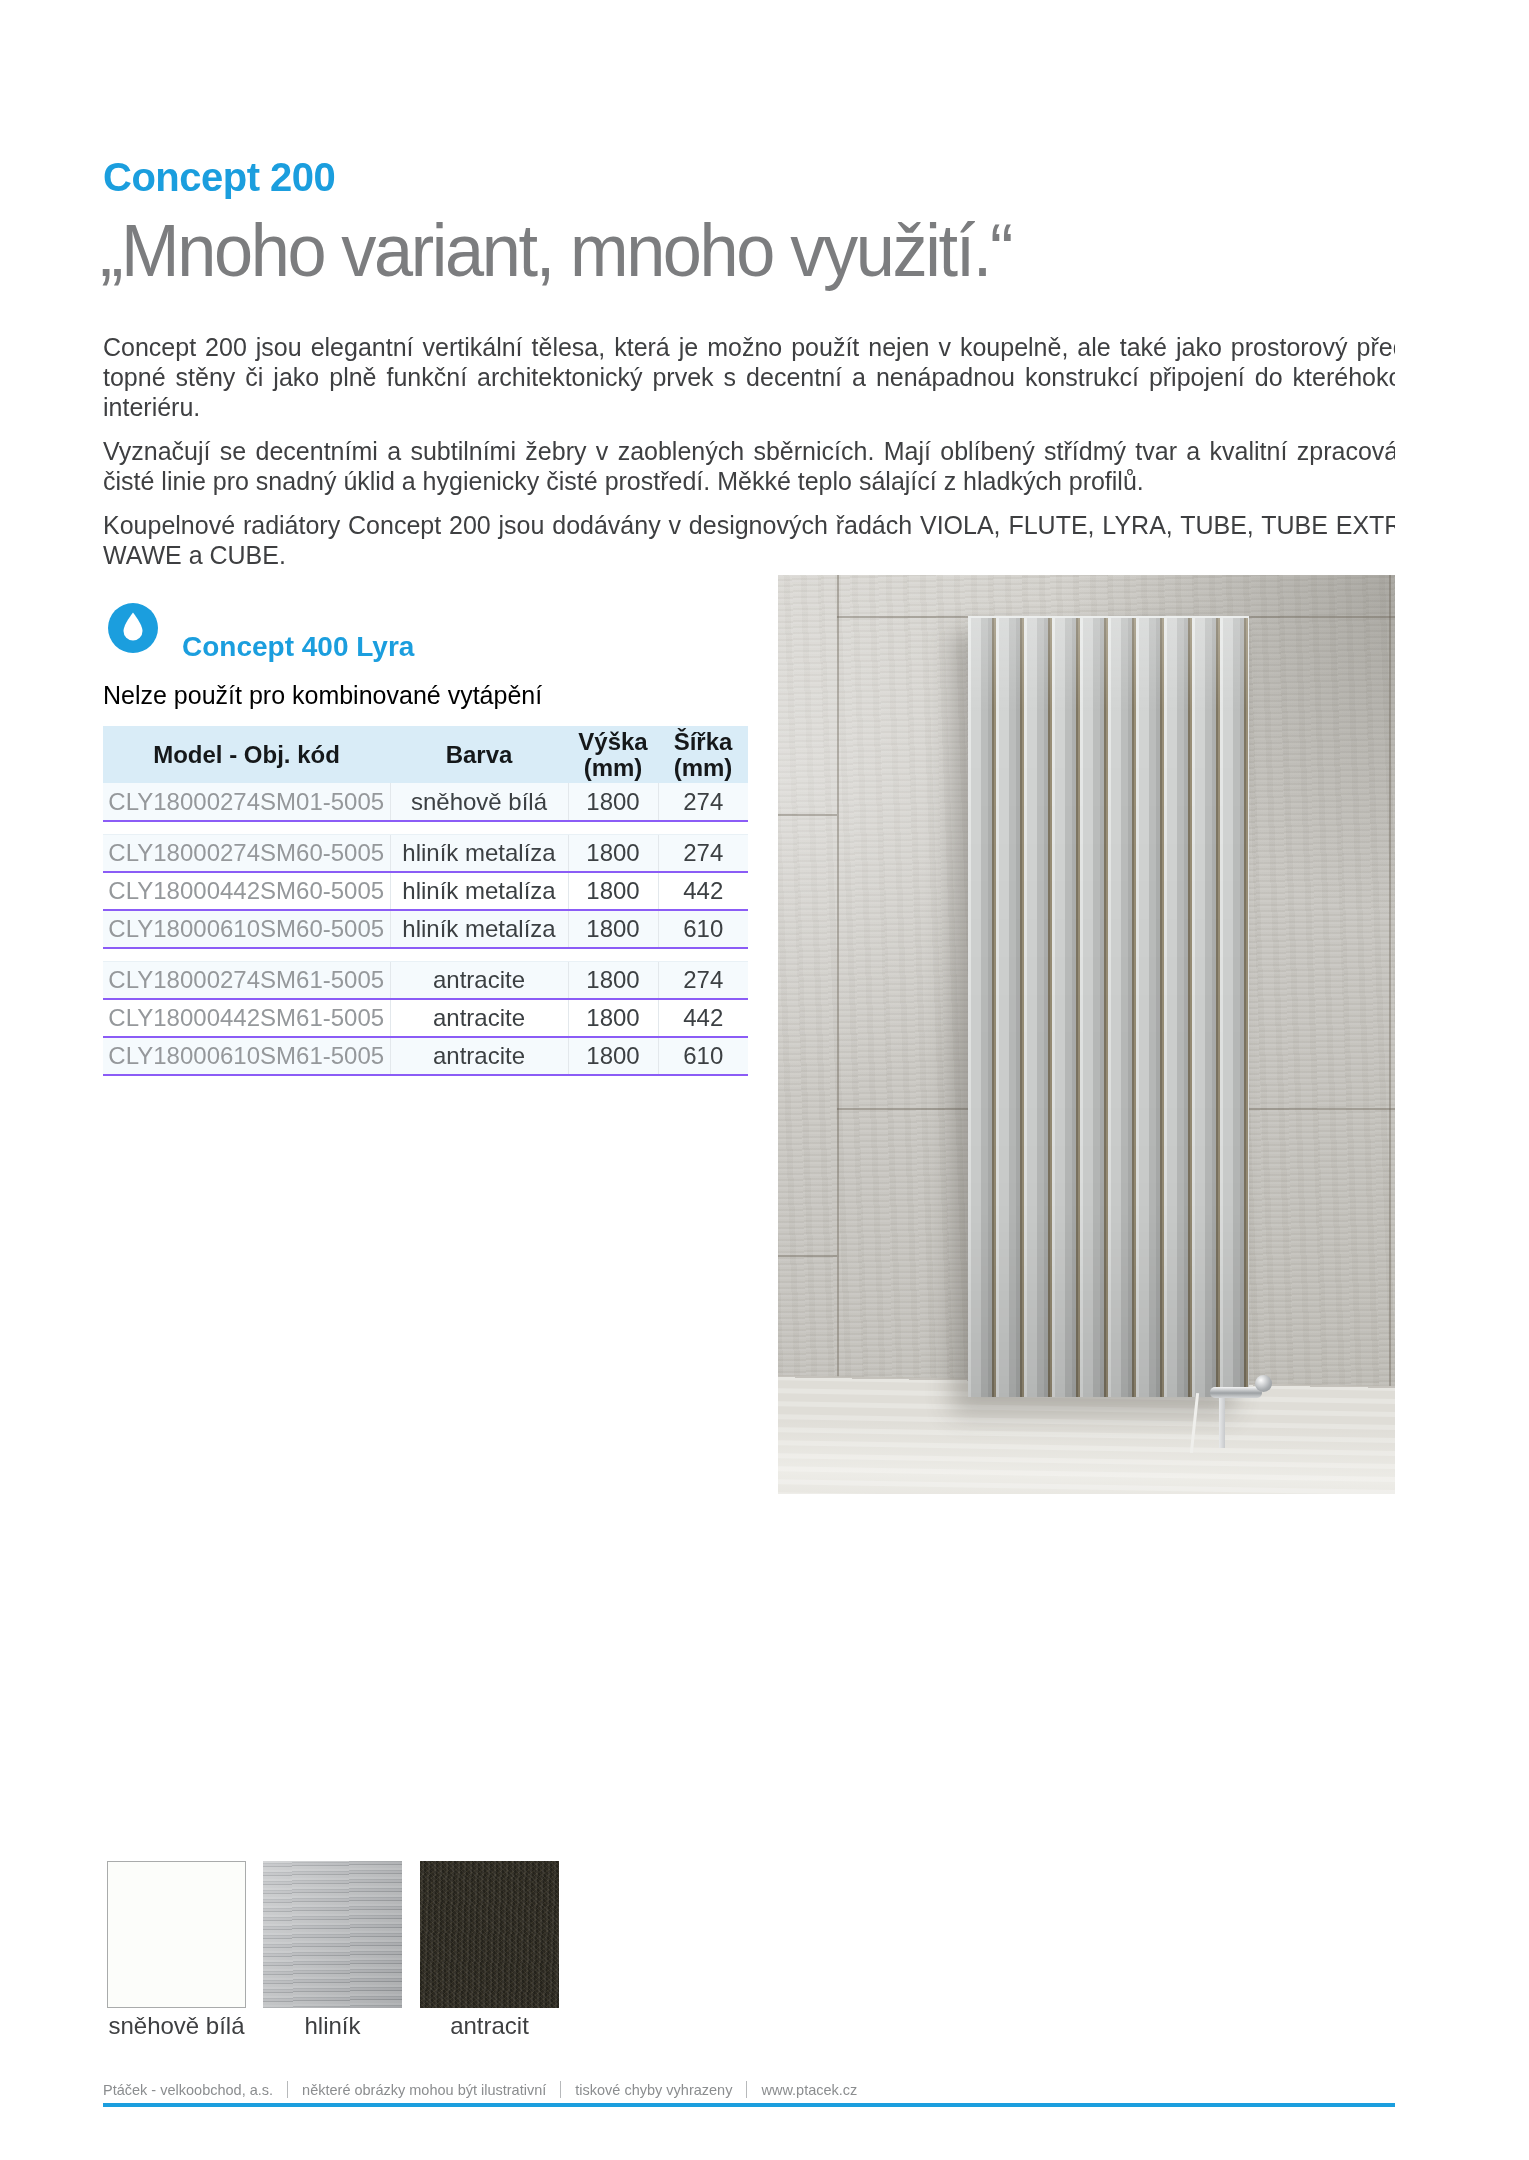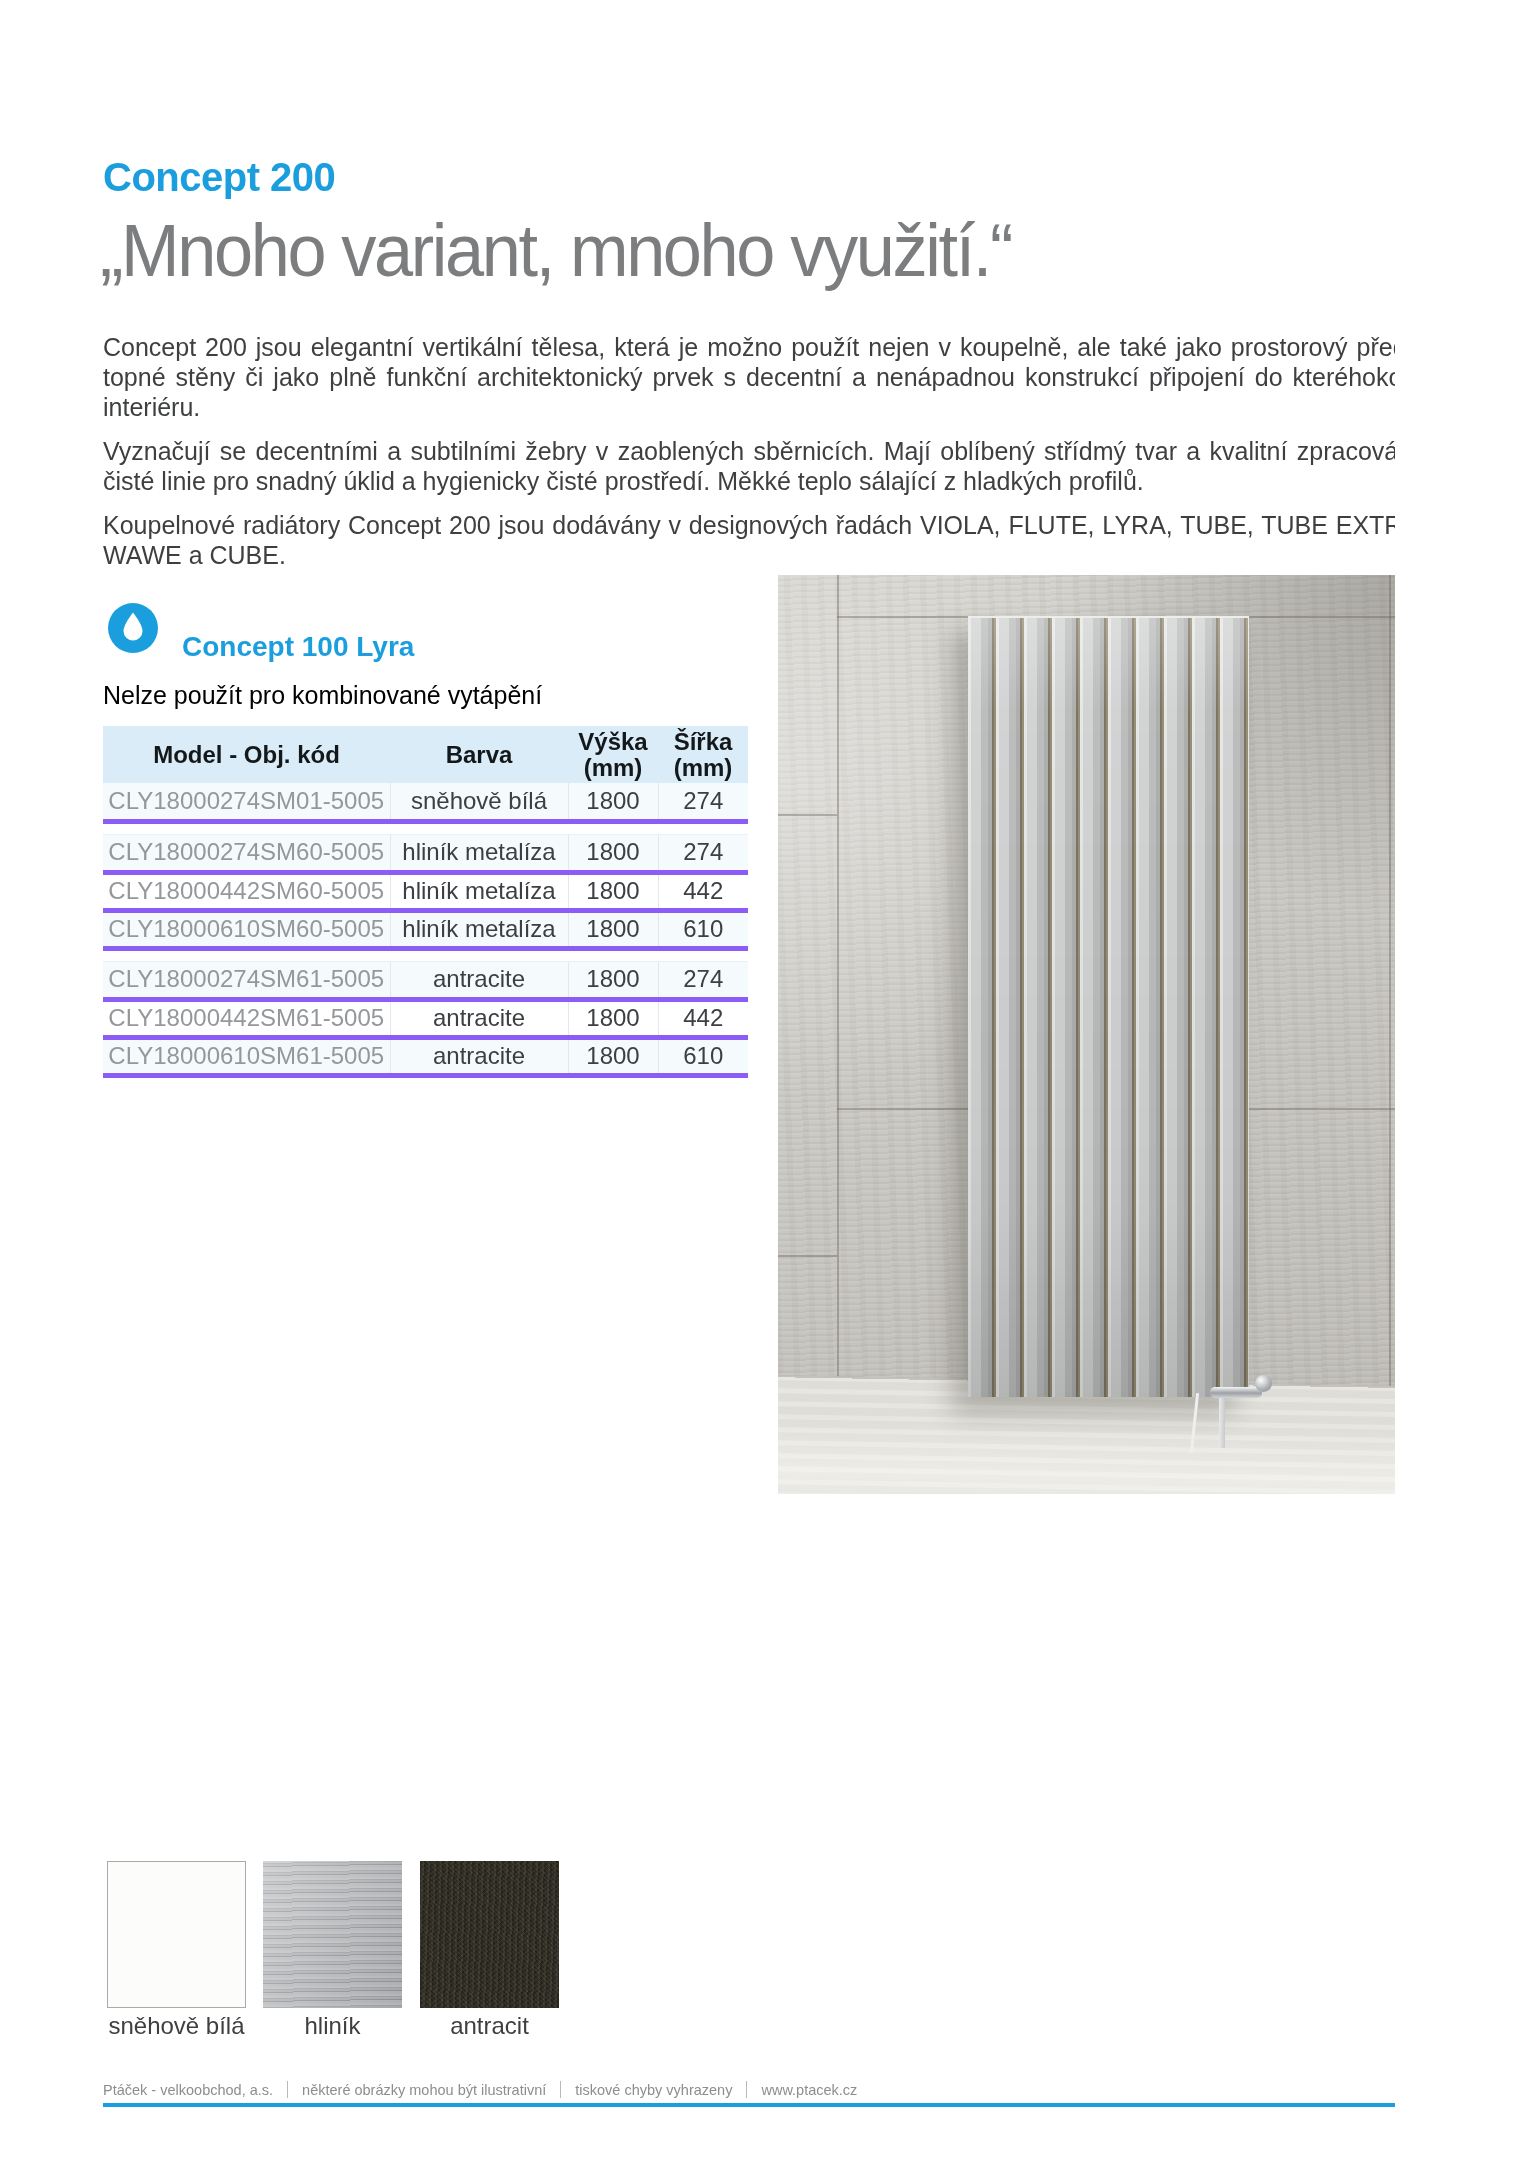--- a/index.html
+++ b/index.html
@@ -23,21 +23,21 @@
   .section-title { position:absolute; left:182px; top:631px; font-size:28px; font-weight:bold; color:#1b9ede; }
   .note   { position:absolute; left:103px; top:681px; font-size:25px; color:#000000; }
 
   
   table.spec { position:absolute; left:103px; top:726px; width:645px; border-collapse:collapse;
                table-layout:fixed; font-size:24px; }
   table.spec thead th { background:#d9ecf7; height:57px; font-weight:bold; color:#15181a;
                text-align:center; vertical-align:middle; line-height:26px; padding:0;margin-left:12px; }
   table.spec thead th span { display:block; }
   table.spec tbody td { height:38px; text-align:center; vertical-align:middle; color:#3c4043;
-               border-bottom:5px solid #8b5cf6; background:#fff; padding:0; }
+               border-bottom:2px solid #8b5cf6; background:#fff; padding:0; }
   table.spec tbody tr.alt td { background:#f5fafd; }
   table.spec tbody td.c0 { color:#95989b; }
   table.spec tbody td.c1, table.spec tbody td.c2, table.spec tbody td.c3 { border-left:1px solid #e3e8ec; }
   table.spec tbody tr.gap td { height:13px; background:#fff; border-left:0; border-bottom:1px solid #e9f1f6; }
 
   
   .photo { position:absolute; left:778px; top:575px; width:654px; height:919px; overflow:hidden;
            background:#cdcbc6; }
   .wall  { position:absolute; left:0; top:0; right:0; height:89%;
      background:
@@ -109,21 +109,21 @@
     <p>Vyznačují se decentními a subtilními žebry v zaoblených sběrnicích. Mají oblíbený střídmý tvar a kvalitní zpracování, čisté linie pro snadný úklid a hygienicky čisté prostředí. Měkké teplo sálající z hladkých profilů.</p>
     <p>Koupelnové radiátory Concept 200 jsou dodávány v designových řadách VIOLA, FLUTE, LYRA, TUBE, TUBE EXTRA, WAWE a CUBE.</p>
   </div>
 
   <span class="drop">
     <svg width="50" height="50" viewBox="0 0 50 50">
       <circle cx="25" cy="25" r="25" fill="#1b9ede"></circle>
       <path d="M25 9.5 C25 9.5 15.5 21.5 15.5 28 a9.5 9.5 0 0 0 19 0 C34.5 21.5 25 9.5 25 9.5 Z" fill="#ffffff"></path>
     </svg>
   </span>
-  <div class="section-title">Concept 100 Lyra</div>
+  <div class="section-title">Concept 400 Lyra</div>
   <div class="note">Nelze použít pro kombinované vytápění</div>
 
   <table class="spec">
     <colgroup>
         <col style="width:287px">
         <col style="width:178px">
         <col style="width:90px">
         <col style="width:90px">
       </colgroup>
     <thead>

